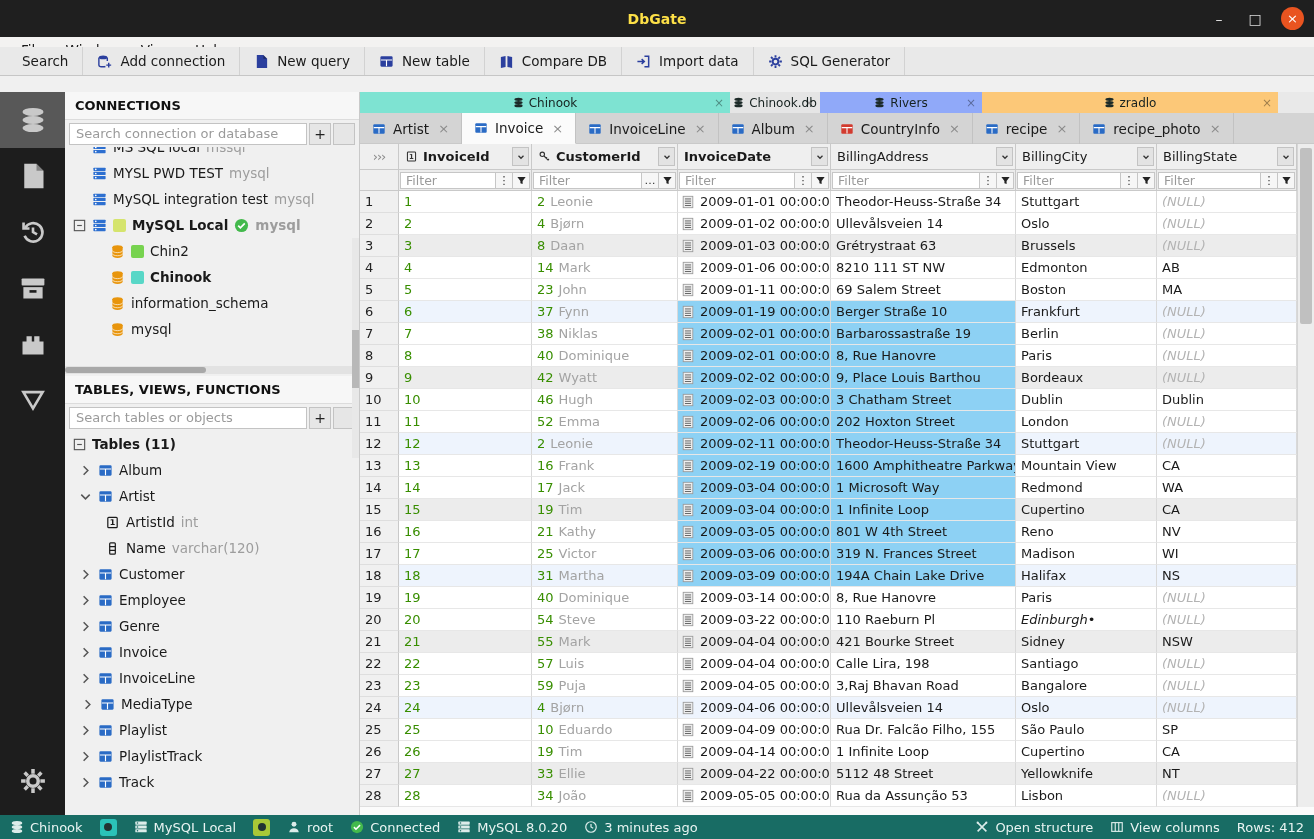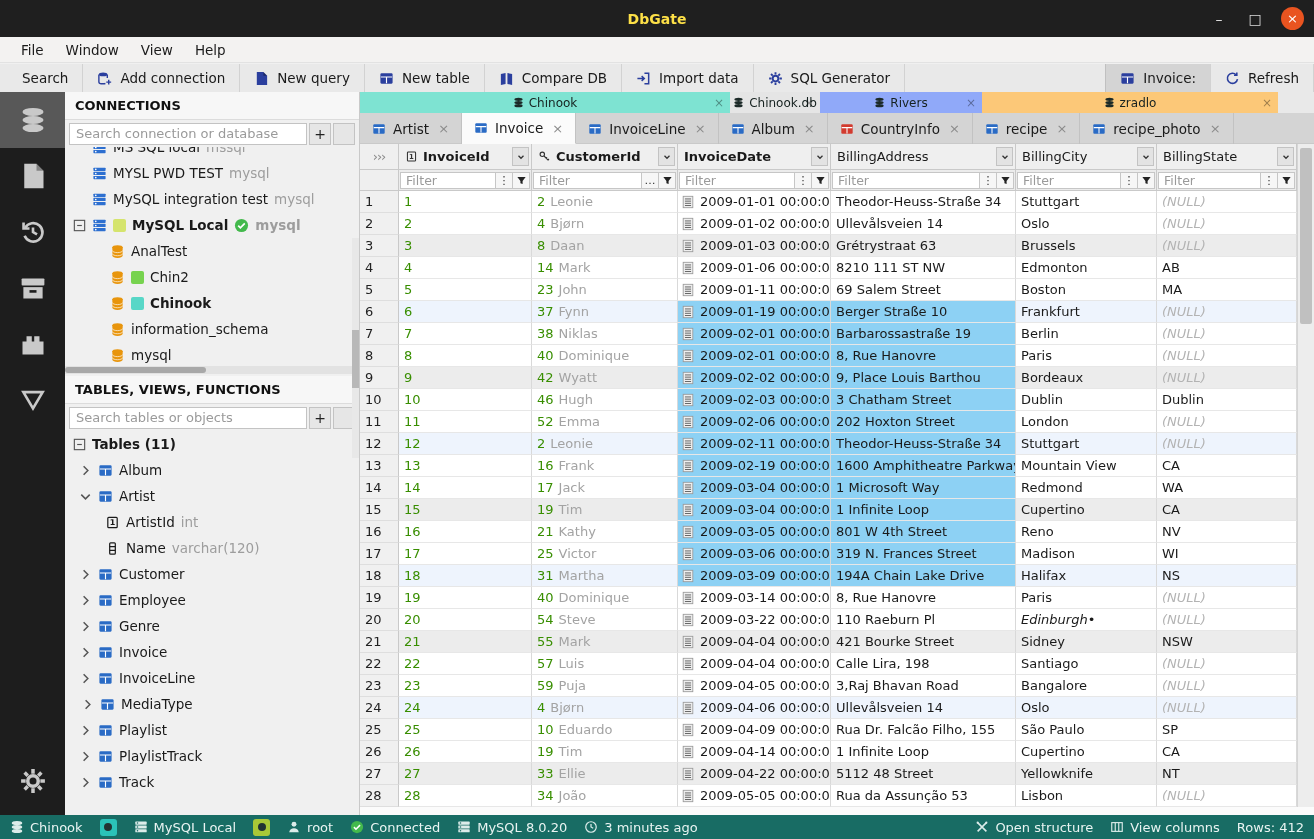--- a/index.html
+++ b/index.html
@@ -15,21 +15,21 @@
   .win-btn{color:#dcdcdc;font-size:14px;width:20px;text-align:center;cursor:default;}
   .win-close{width:23px;height:23px;border-radius:50%;background:#e95420;color:#fff;display:flex;
              align-items:center;justify-content:center;font-size:13px;}
 
   
   .menubar{position:absolute;left:0;top:37px;width:1314px;height:26px;background:#f3f2f1;
            display:flex;align-items:center;padding-left:12px;gap:4px;border-bottom:1px solid #e2e2e2;}
   .menu-item{padding:0 9px;font-size:13.5px;}
 
   
-  .toolbar{position:absolute;left:0;top:64px;width:1314px;height:29px;background:#e9e9e9;
+  .toolbar{position:absolute;left:0;top:47px;width:1314px;height:29px;background:#e9e9e9;
            border-bottom:1px solid #c6c6c6;display:flex;align-items:stretch;}
   .tb-group{display:flex;align-items:stretch;}
   .tb-right{margin-left:auto;}
   .tb-btn{display:flex;align-items:center;padding:0 14px;border-right:1px solid #d2d2d2;gap:8px;
           font-size:13.5px;white-space:nowrap;}
   .tb-btn .ic{color:#2b3f9e;font-size:15px;}
   .tb-btn.ctx{background:#d4d4d4;border-left:1px solid #c0c0c0;}
 
   
   .body{position:absolute;left:0;top:92px;width:1314px;height:723px;}
@@ -216,40 +216,20 @@
         <div class="tb-btn">
           <span class="ic">
             <svg viewBox="0 0 16 16" fill="none" stroke="currentColor">
               <circle cx="8" cy="8" r="3" stroke-width="2"></circle>
               <path stroke-width="2" d="M8 1.2v2.6M8 12.2v2.6M1.2 8h2.6M12.2 8h2.6M3.2 3.2l1.8 1.8M11 11l1.8 1.8M12.8 3.2L11 5M5 11l-1.8 1.8"></path>
             </svg>
           </span>
           <span>SQL Generator</span>
         </div>
       </div>
-    <div class="tb-group tb-right" id="tb-right">
-        <div class="tb-btn ctx">
-          <span class="ic">
-            <svg viewBox="0 0 16 16">
-              <rect x="1.5" y="2.5" width="13" height="11" rx="1.2" fill="currentColor"></rect>
-              <path d="M2 6.4h12M8 6.4V13" stroke="#fff" stroke-width="1.2" fill="none"></path>
-            </svg>
-          </span>
-          <span>Invoice:</span>
-        </div>
-        <div class="tb-btn">
-          <span class="ic">
-            <svg viewBox="0 0 16 16" fill="none" stroke="currentColor" stroke-width="1.7">
-              <path d="M13.3 8.6A5.4 5.4 0 1 1 12 4.2"></path>
-              <path d="M12.6 1.6v3h-3"></path>
-            </svg>
-          </span>
-          <span>Refresh</span>
-        </div>
-      </div>
   </div>
 
   <div class="body">
 
     <div class="rail" id="rail">
         <div class="rail-item active">
           <span class="ic">
             <svg viewBox="0 0 16 16" fill="currentColor">
               <ellipse cx="8" cy="3.4" rx="6" ry="2.3"></ellipse>
               <ellipse cx="8" cy="8" rx="6" ry="2.3"></ellipse>
@@ -385,31 +365,20 @@
             </span>
             <span class="swatch" style="background: rgb(213, 228, 109);"></span>
             <span>MySQL Local</span>
             <span class="ic">
               <svg viewBox="0 0 16 16">
                 <circle cx="8" cy="8" r="7" fill="#43b94c"></circle>
                 <path d="M4.5 8.2l2.3 2.3 4.7-4.7" stroke="#fff" stroke-width="1.8" fill="none"></path>
               </svg>
             </span>
             <span class="eng">mysql</span>
-          </div>
-          <div class="tree-row" style="padding-left: 26px;">
-            <span class="exp"></span>
-            <span class="ic ic-dborange">
-              <svg viewBox="0 0 16 16" fill="currentColor">
-                <path d="M2.5 3.5v9c0 1.3 2.5 2.3 5.5 2.3s5.5-1 5.5-2.3v-9z"></path>
-                <ellipse cx="8" cy="3.5" rx="5.5" ry="2.2"></ellipse>
-                <path d="M2.5 7c0 1.2 2.5 2.2 5.5 2.2s5.5-1 5.5-2.2M2.5 10.3c0 1.2 2.5 2.2 5.5 2.2s5.5-1 5.5-2.2" stroke="rgba(255,255,255,.7)" stroke-width="1" fill="none"></path>
-              </svg>
-            </span>
-            <span>AnalTest</span>
           </div>
           <div class="tree-row" style="padding-left: 26px;">
             <span class="exp"></span>
             <span class="ic ic-dborange">
               <svg viewBox="0 0 16 16" fill="currentColor">
                 <path d="M2.5 3.5v9c0 1.3 2.5 2.3 5.5 2.3s5.5-1 5.5-2.3v-9z"></path>
                 <ellipse cx="8" cy="3.5" rx="5.5" ry="2.2"></ellipse>
                 <path d="M2.5 7c0 1.2 2.5 2.2 5.5 2.2s5.5-1 5.5-2.2M2.5 10.3c0 1.2 2.5 2.2 5.5 2.2s5.5-1 5.5-2.2" stroke="rgba(255,255,255,.7)" stroke-width="1" fill="none"></path>
               </svg>
             </span>

